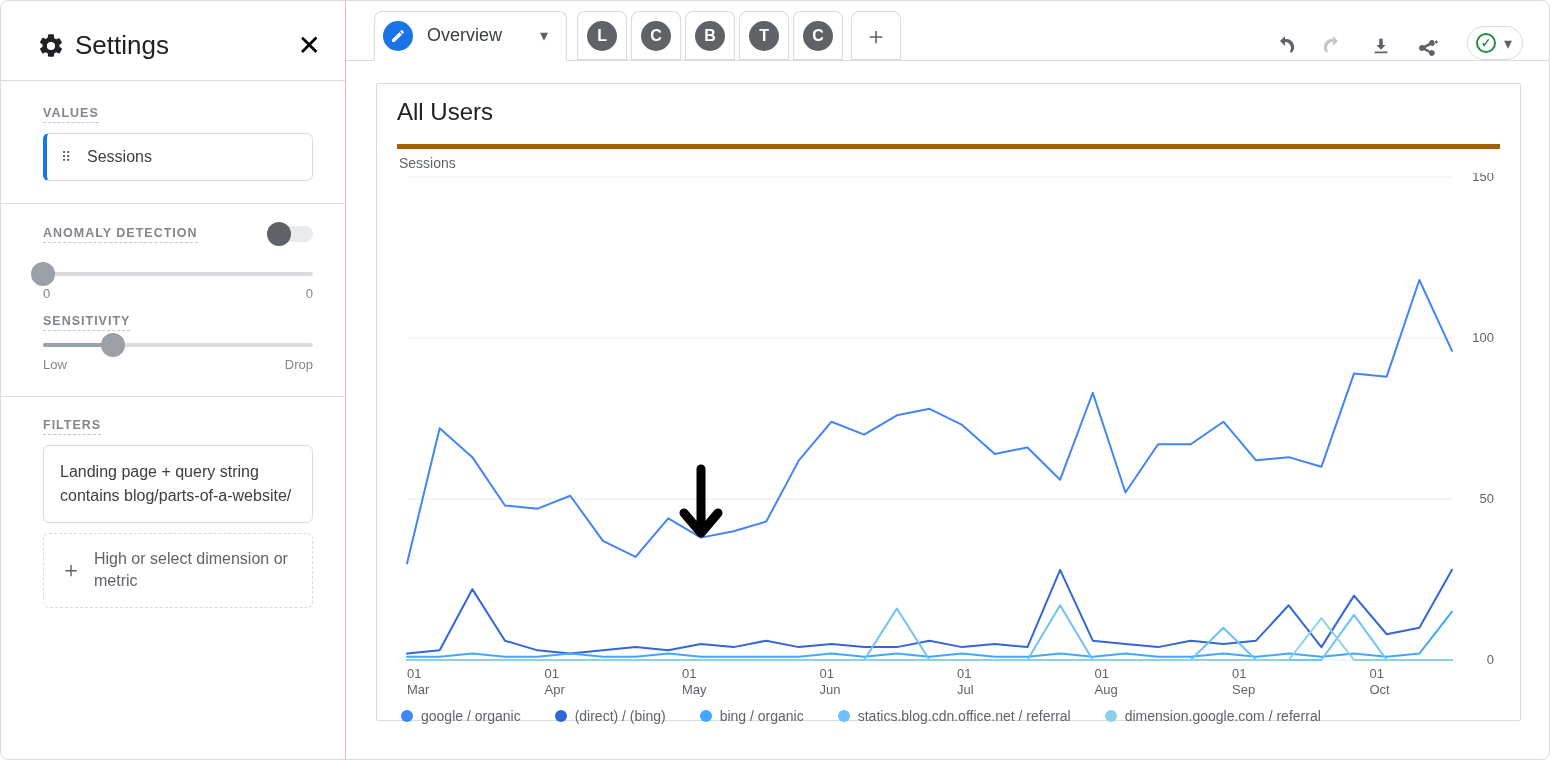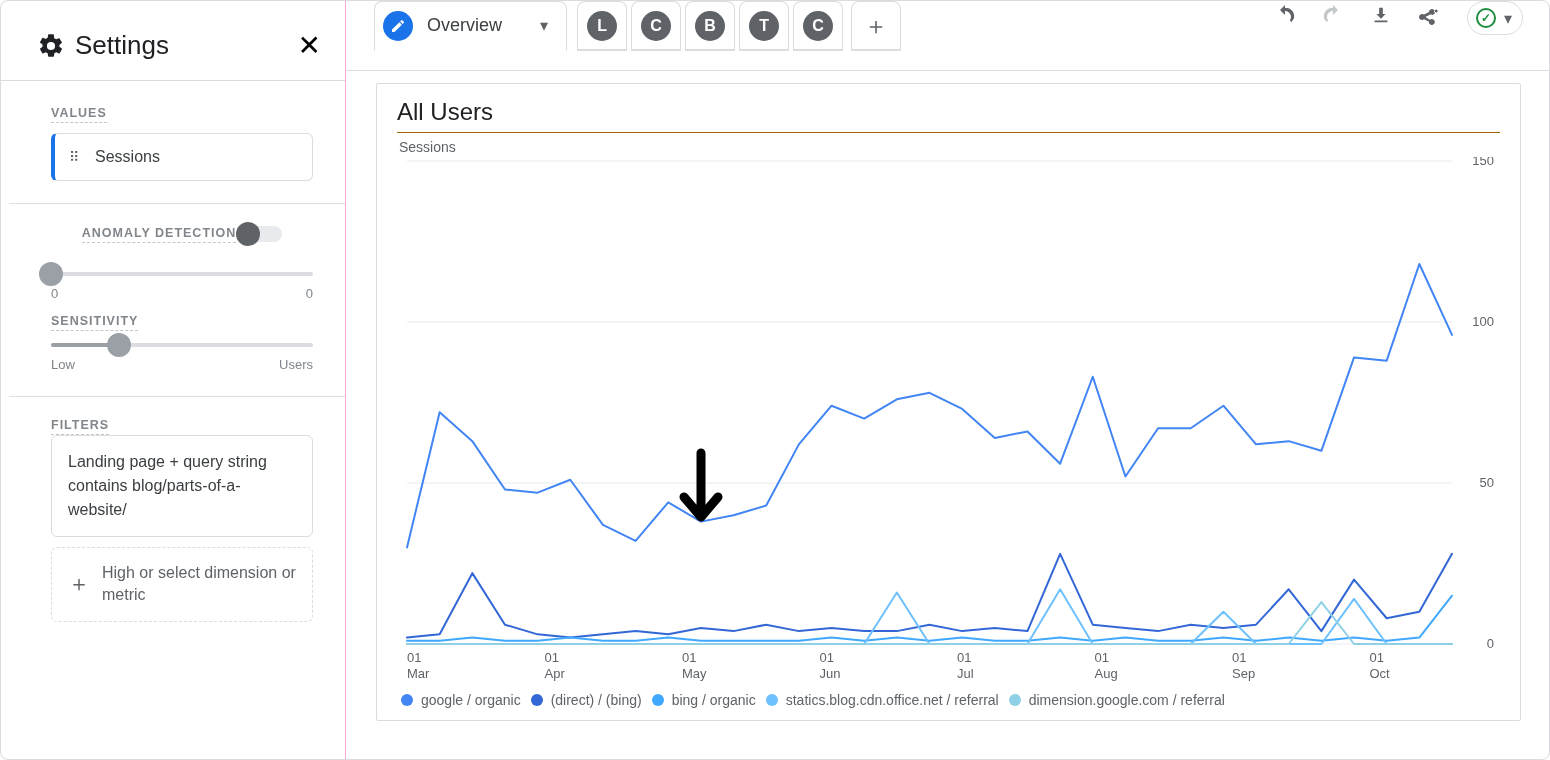--- a/index.html
+++ b/index.html
@@ -5,75 +5,75 @@
   * { box-sizing: border-box; }
   html, body { margin: 0; padding: 0; font-family: Arial, "Helvetica Neue", sans-serif; background: #fff; color: #202124; }
   #app { width: 1550px; height: 760px; border: 1px solid #dadce0; border-radius: 8px; position: relative; overflow: hidden; display: flex; }
 
   
   .sidebar { width: 345px; height: 100%; border-right: 1px solid #f9a8d4; display: flex; flex-direction: column; }
   .sidebar-header { display: flex; align-items: center; padding: 28px 24px 18px 36px; }
   .sidebar-header .gear { width: 28px; height: 28px; margin-right: 10px; }
   .sidebar-title { font-size: 26px; font-weight: 400; flex: 1; }
   .close-x { font-size: 28px; cursor: pointer; color: #000; }
-  .sidebar-body { padding: 0 0 20px 8px; border-top: 1px solid #dadce0; overflow-y: auto; }
+  .sidebar-body { padding: 0 0 20px 0; border-top: 1px solid #dadce0; overflow-y: auto; }
   .section { padding: 18px 32px 4px 42px; }
   .section-label { font-size: 12.5px; font-weight: 600; letter-spacing: 1px; color: #80868b; border-bottom: 1px dashed #c4c7c9; display: inline-block; padding-bottom: 2px; }
 
   .chip { border: 1px solid #dadce0; border-left: 4px solid #1a73e8; border-radius: 6px; height: 48px; display: flex; align-items: center; padding: 0 14px; margin-top: 10px; font-size: 16px; color: #3c4043; }
   .drag-handle { width: 14px; margin-right: 12px; color: #5f6368; letter-spacing: 2px; font-size: 14px; line-height: 6px; }
 
   .divider { height: 1px; background: #e0e0e0; margin: 18px 0 0 0; }
 
-  .toggle-row { display: flex; align-items: center; justify-content: center; }
+  .toggle-row { display: flex; align-items: center; justify-content: space-between; }
   .switch { position: relative; width: 46px; height: 24px; }
   .switch-track { position: absolute; inset: 4px 0; background: #e8eaed; border-radius: 999px; }
   .switch-knob { position: absolute; width: 24px; height: 24px; background: #5f6368; border-radius: 50%; left: 0; top: 0; }
 
   .slider-wrap { padding: 12px 0 2px 0; }
   .slider-track { height: 4px; background: #dadce0; border-radius: 2px; position: relative; }
   .slider-fill { position: absolute; height: 4px; background: #9aa0a6; border-radius: 2px; left: 0; }
   .slider-knob { position: absolute; width: 24px; height: 24px; background: #9aa0a6; border-radius: 50%; top: -10px; }
   .slider-minmax { display: flex; justify-content: space-between; font-size: 13px; color: #80868b; margin-top: 10px; }
 
-  .filter-box { border: 1px solid #dadce0; border-radius: 6px; padding: 14px 16px; font-size: 16px; color: #3c4043; line-height: 1.5; margin-top: 0; }
+  .filter-box { border: 1px solid #dadce0; border-radius: 6px; padding: 14px 16px; font-size: 16px; color: #3c4043; line-height: 1.5; margin-top: 10px; }
   .drop-box { border: 1px dashed #dadce0; border-radius: 6px; padding: 14px 16px; font-size: 16px; color: #5f6368; display: flex; align-items: center; gap: 12px; margin-top: 10px; line-height: 1.4; }
   .drop-box .plus { font-size: 22px; }
 
   
   .main { flex: 1; position: relative; display: flex; flex-direction: column; }
 
-  .toolbar { height: 70px; display: flex; align-items: flex-start; padding: 0 26px 0 28px; border-bottom: 1px solid #dadce0; gap: 8px; }
+  .toolbar { height: 60px; display: flex; align-items: flex-end; padding: 0 26px 0 28px; border-bottom: 1px solid #dadce0; gap: 8px; }
   .tab-active { display: flex; align-items: center; gap: 14px; height: 50px; padding: 0 18px 0 8px; border: 1px solid #dadce0; border-bottom: 2px solid #fff; border-radius: 8px 8px 0 0; margin-bottom: -1px; background: #fff; cursor: pointer; }
   .tab-active .circle-blue { width: 30px; height: 30px; background: #1a73e8; border-radius: 50%; display: flex; align-items: center; justify-content: center; }
   .tab-active .circle-blue svg { width: 16px; height: 16px; }
   .tab-label { font-size: 18px; font-weight: 500; color: #3c4043; }
   .tab-caret { margin-left: 24px; color: #5f6368; }
 
   .mini-tab { width: 50px; height: 50px; border: 1px solid #dadce0; border-bottom: 2px solid #dadce0; border-radius: 8px 8px 0 0; margin-bottom: -1px; display: flex; align-items: center; justify-content: center; cursor: pointer; background: #fff; }
   .mini-tab .disc { width: 30px; height: 30px; border-radius: 50%; background: #5f6368; color: #fff; display: flex; align-items: center; justify-content: center; font-weight: 600; font-size: 16px; }
   .mini-tab.add .plus { font-size: 24px; color: #5f6368; }
 
   .toolbar-spacer { flex: 1; }
   .tb-icon { width: 28px; height: 28px; display: flex; align-items: center; justify-content: center; color: #5f6368; cursor: pointer; margin: 0 6px; }
   .status-pill { border: 1px solid #dadce0; border-radius: 999px; height: 34px; padding: 0 10px 0 8px; display: flex; align-items: center; gap: 8px; margin-left: 10px; cursor: pointer; }
   .status-circle { width: 20px; height: 20px; border: 2px solid #1e8e3e; border-radius: 50%; display: flex; align-items: center; justify-content: center; color: #1e8e3e; font-size: 12px; font-weight: bold; }
 
   
   .card { position: absolute; left: 30px; right: 28px; top: 82px; bottom: 38px; border: 1px solid #dadce0; border-radius: 2px; padding: 14px 20px 6px 20px; display: flex; flex-direction: column; }
-  .card-title { font-size: 24px; font-weight: 400; padding-bottom: 6px; border-bottom: 1px solid #a16207; }
+  .card-title { font-size: 24px; font-weight: 400; padding-bottom: 18px; border-bottom: 5px solid #a16207; }
   .card-sub { font-size: 14px; color: #5f6368; margin: 6px 0 2px 2px; }
 
   .plot-wrap { flex: 1; position: relative; }
   svg.plot { width: 100%; height: 100%; display: block; }
   .y-label { font-size: 13px; fill: #5f6368; text-anchor: end; }
   .series { fill: none; stroke-width: 2; stroke-linejoin: round; stroke-linecap: round; }
   .grid { stroke: #e8eaed; stroke-width: 1; }
 
-  .legend { display: flex; flex-wrap: wrap; gap: 10px; padding: 8px 0 6px 4px; font-size: 14px; color: #5f6368; }
+  .legend { display: flex; flex-wrap: wrap; gap: 34px; padding: 8px 0 6px 4px; font-size: 14px; color: #5f6368; }
   .legend .item { display: flex; align-items: center; gap: 8px; }
   .legend .dot { width: 12px; height: 12px; border-radius: 50%; }
 
   
   .arrow-anno { position: absolute; width: 54px; height: 86px; pointer-events: none; }
   .arrow-anno svg { width: 100%; height: 100%; }
 </style>
 </head>
 <body>
 
@@ -127,21 +127,21 @@
 
       <div class="section" style="padding-top:4px">
         <div class="section-label">SENSITIVITY</div>
         <div class="slider-wrap">
           <div class="slider-track">
             <div class="slider-fill" style="width:26%"></div>
             <div class="slider-knob" style="left:calc(26% - 12px)"></div>
           </div>
           <div class="slider-minmax">
             <span>Low</span>
-            <span>Users</span>
+            <span>Drop</span>
           </div>
         </div>
       </div>
 
       <div class="divider"></div>
 
       <div class="section">
         <div class="section-label">FILTERS</div>
         <div class="filter-box">Landing page + query string contains blog/parts-of-a-website/</div>
         <div class="drop-box">

